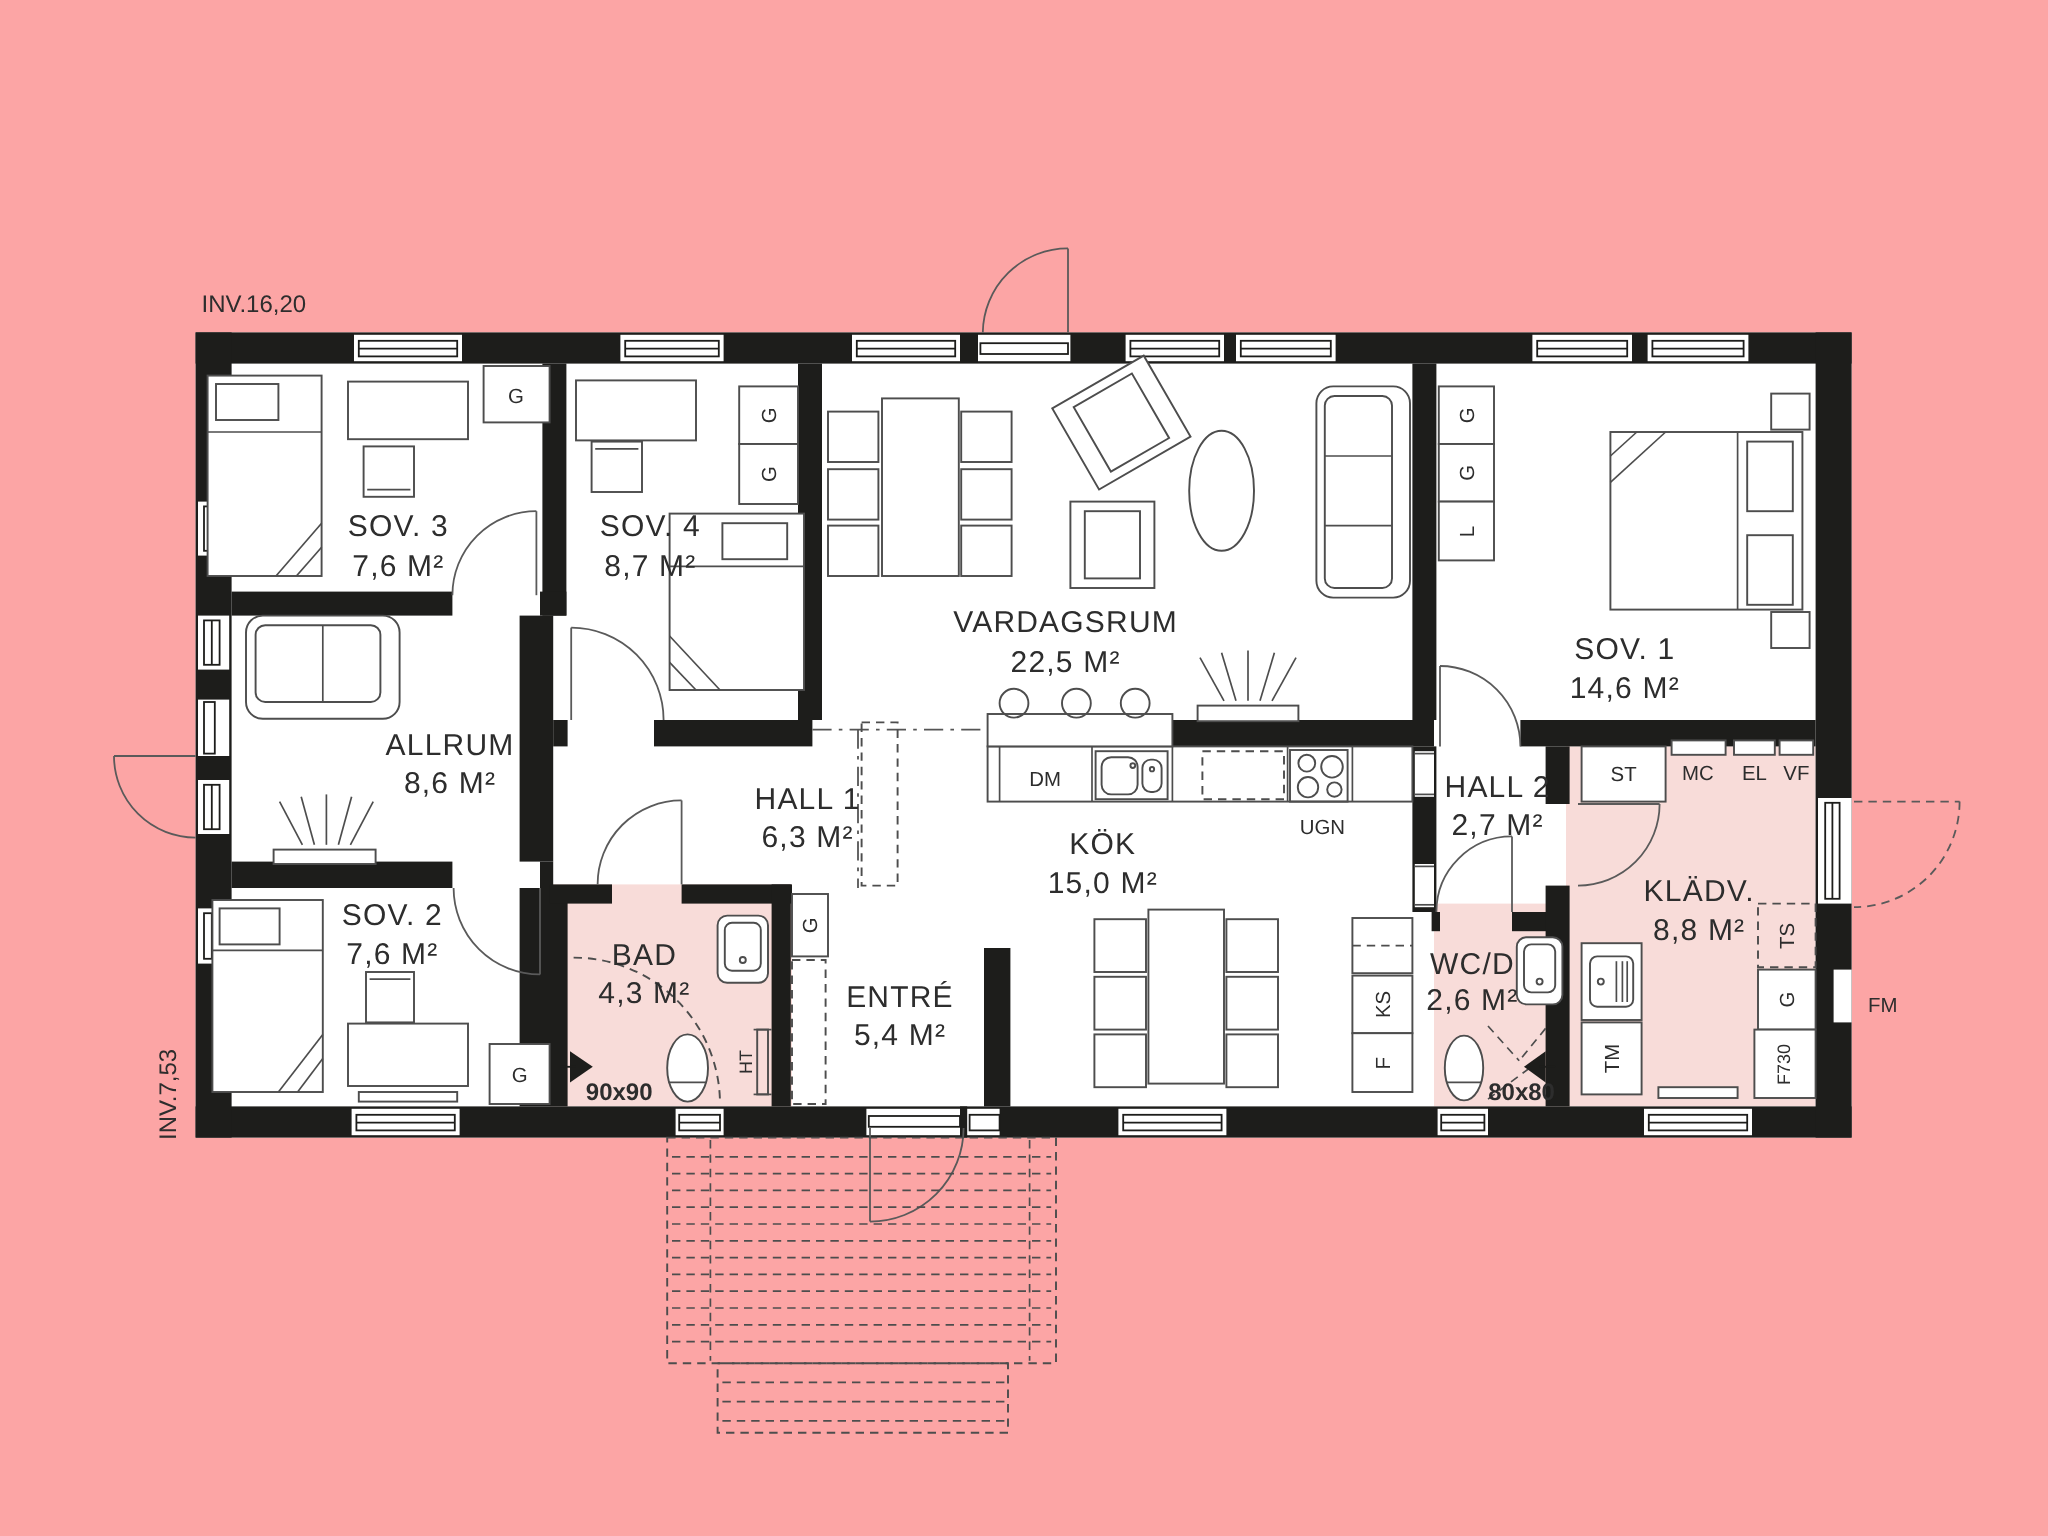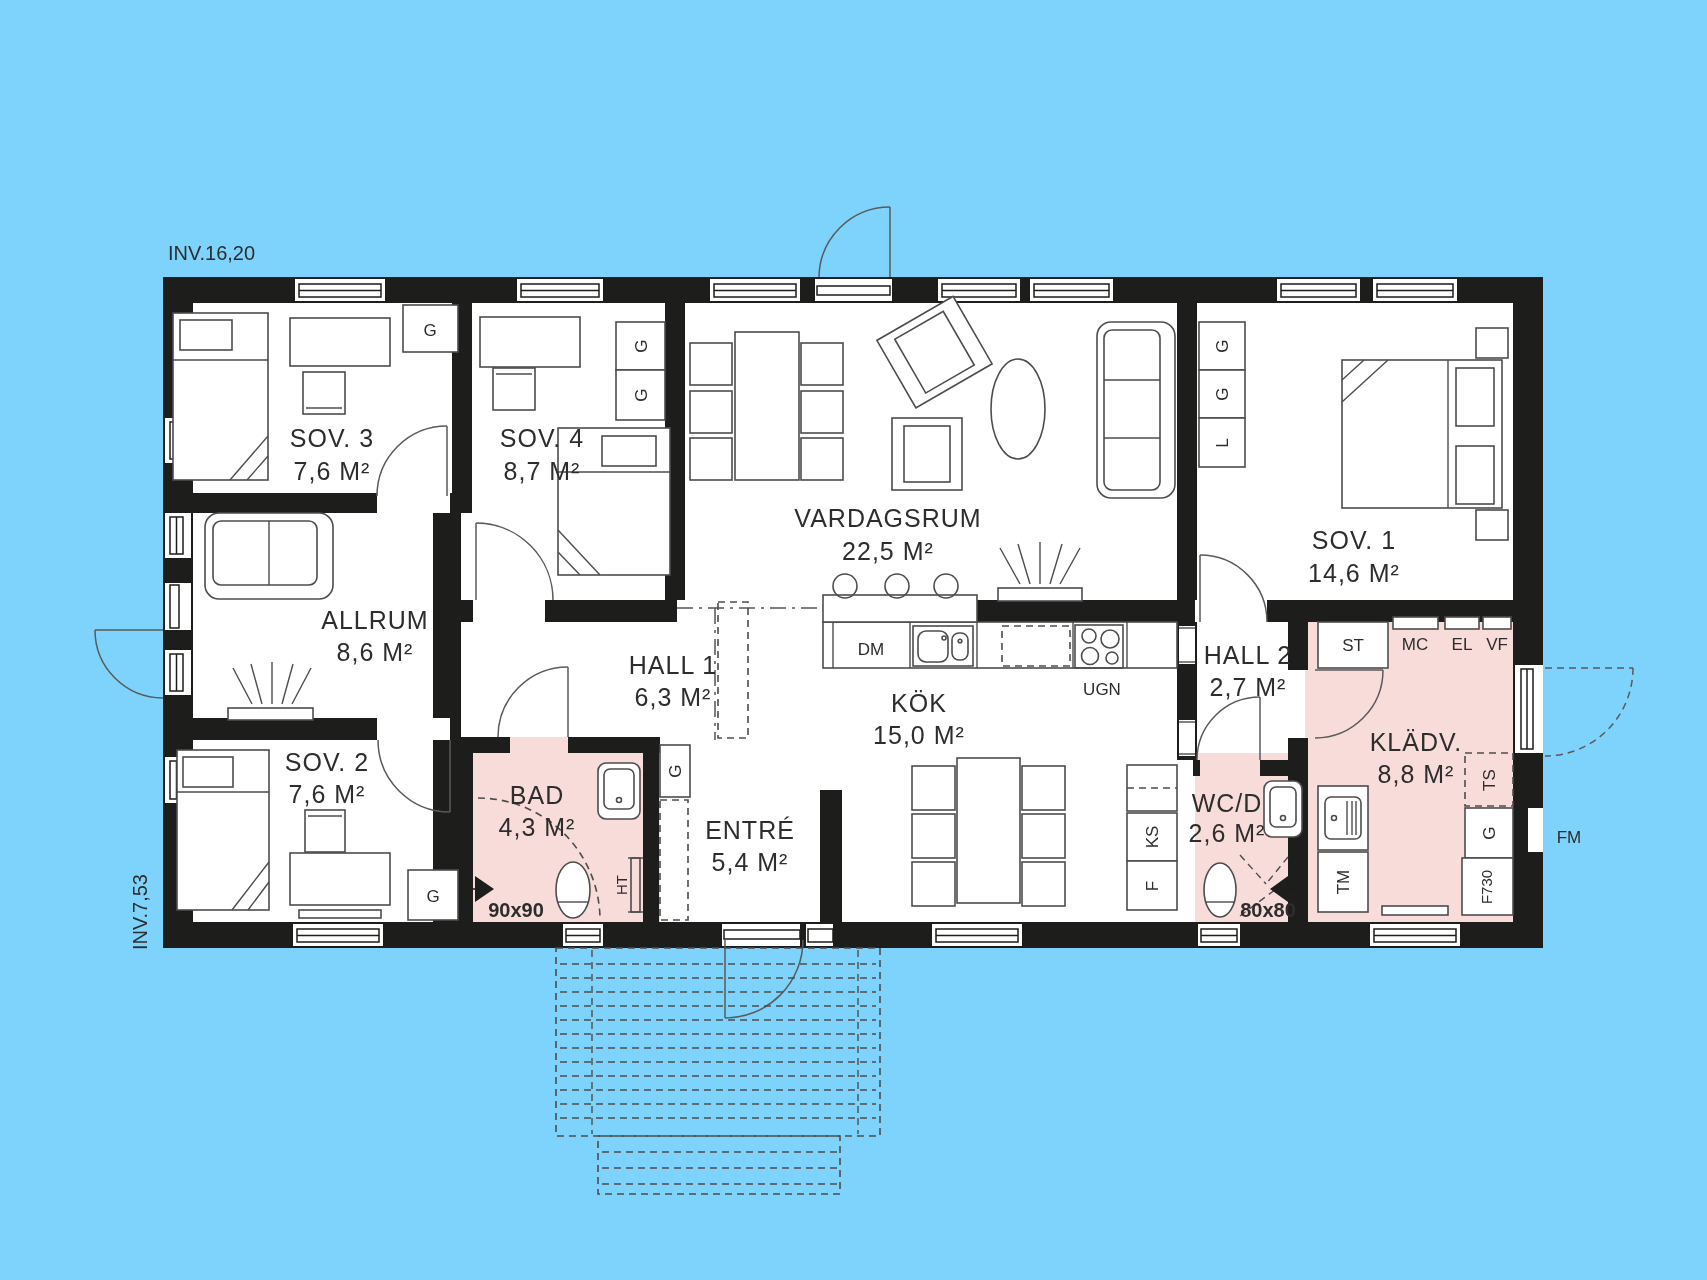--- a/index.html
+++ b/index.html
@@ -1,16 +1,16 @@
 <!DOCTYPE html>
 <html><head>
 <meta charset="utf-8">
 <style>
   html,body{margin:0;padding:0;background:#fff;}
-  .stage{width:1707px;height:1280px;position:relative;background:#7dd3fc;}
+  .stage{width:1707px;height:1280px;position:relative;background:#fca5a5;}
   svg{display:block;}
   .wall{fill:#1d1d1b;stroke:none;}
   .floor{fill:#ffffff;}
   .wet{fill:#f8dcd9;}
   .furn{fill:#ffffff;stroke:#4d4d4d;stroke-width:1.6;}
   .furnN{fill:none;stroke:#4d4d4d;stroke-width:1.6;}
   .thin{stroke:#4d4d4d;stroke-width:1.4;fill:none;}
   .door{fill:none;stroke:#5a5a5a;stroke-width:1.5;}
   .dsh{stroke-dasharray:7 5;}
   .dashdot{fill:none;stroke:#555;stroke-width:1.5;stroke-dasharray:16 6 3 6;}

